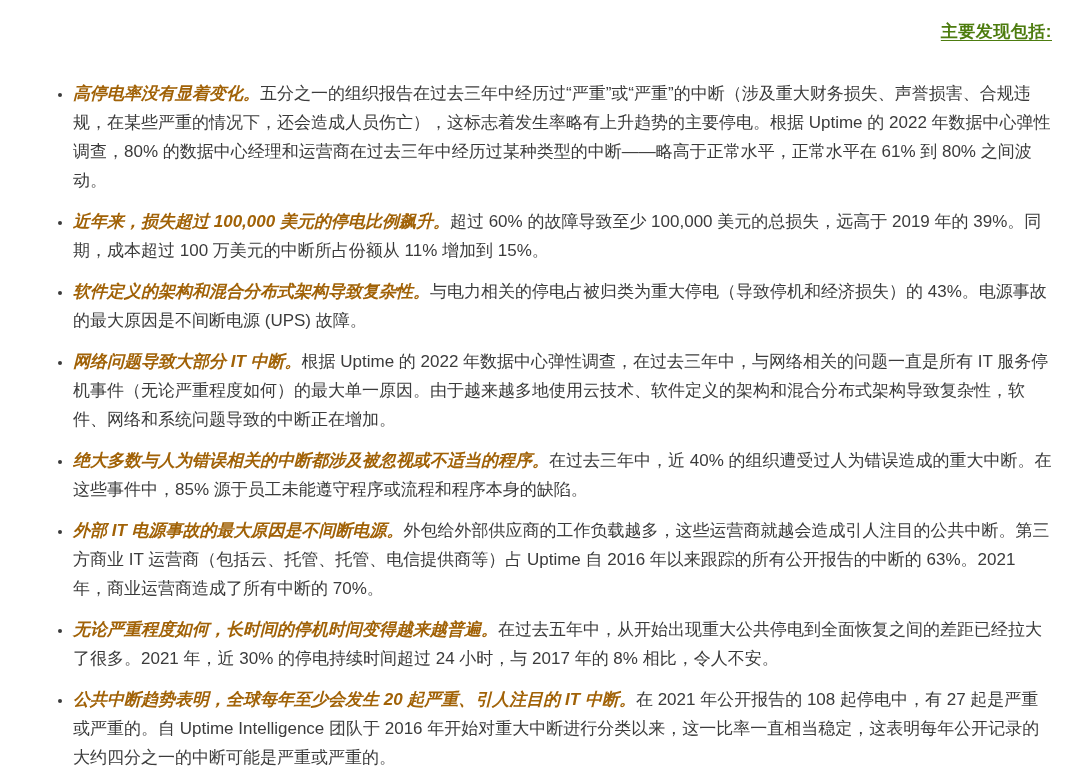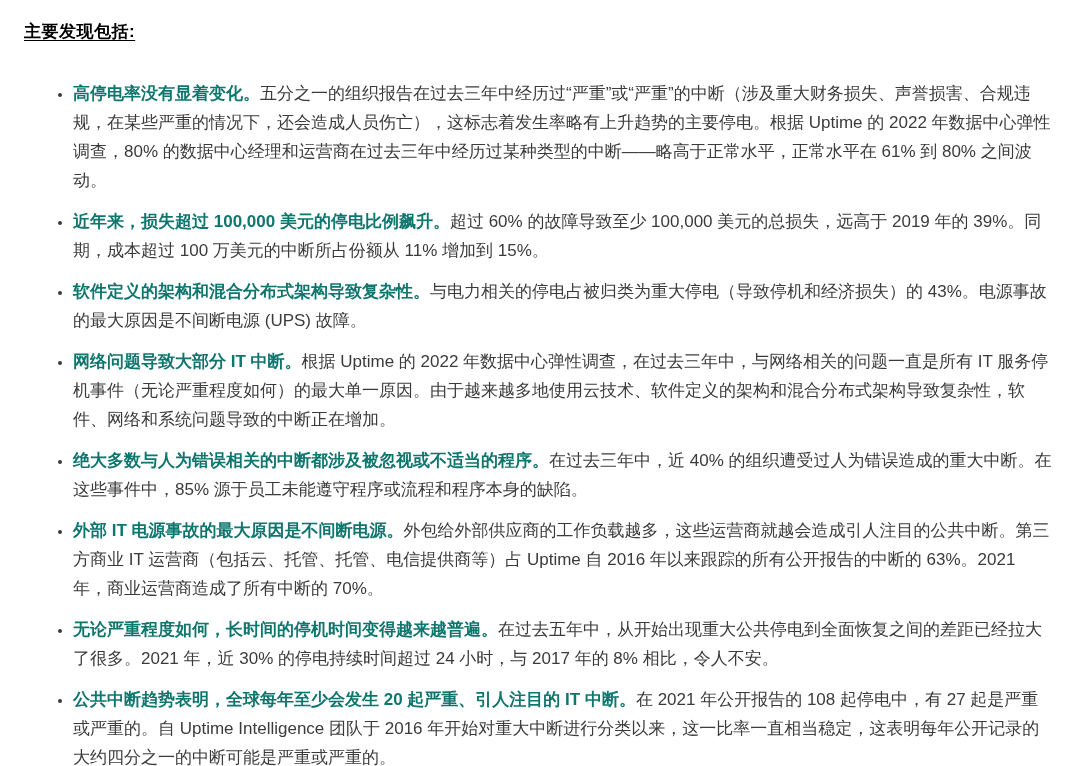--- a/index.html
+++ b/index.html
@@ -12,44 +12,46 @@
     height: 766px;
     box-sizing: border-box;
     padding: 14px 28px 10px 16px;
     font-family: "Liberation Sans", "DejaVu Sans", sans-serif;
     color: #3b3b3b;
     overflow: hidden;
   }
   .doc-title {
     font-size: 17px;
     font-weight: bold;
-    color: #000000;
+    color: #4d7c0f;
     text-decoration: underline;
     text-underline-offset: 3px;
-    margin: 6px 0 0 8px;
+    margin: 6px 0 0 16px;
     letter-spacing: 0.5px;
+    text-align: right;
   }
   ul.findings-list {
     margin: 36px 0 0 0;
     padding: 0 0 0 57px;
     list-style: disc outside;
   }
   ul.findings-list li {
     font-size: 17px;
     line-height: 29px;
     margin-bottom: 12px;
     color: #3b3b3b;
   }
   ul.findings-list li::marker {
     font-size: 14px;
     color: #3b3b3b;
   }
   .finding-lead {
     font-weight: bold;
-    color: #0f766e;
+    color: #a16207;
+    font-style: italic;
   }
 </style>
 </head>
 <body>
 
 <div class="doc">
   <h2 class="doc-title">主要发现包括:</h2>
 
   <ul class="findings-list">
     <li><span class="finding-lead">高停电率没有显着变化。</span><span>五分之一的组织报告在过去三年中经历过“严重”或“严重”的中断（涉及重大财务损失、声誉损害、合规违规，在某些严重的情况下，还会造成人员伤亡），这标志着发生率略有上升趋势的主要停电。根据 Uptime 的 2022 年数据中心弹性调查，80% 的数据中心经理和运营商在过去三年中经历过某种类型的中断——略高于正常水平，正常水平在 61% 到 80% 之间波动。</span></li>

